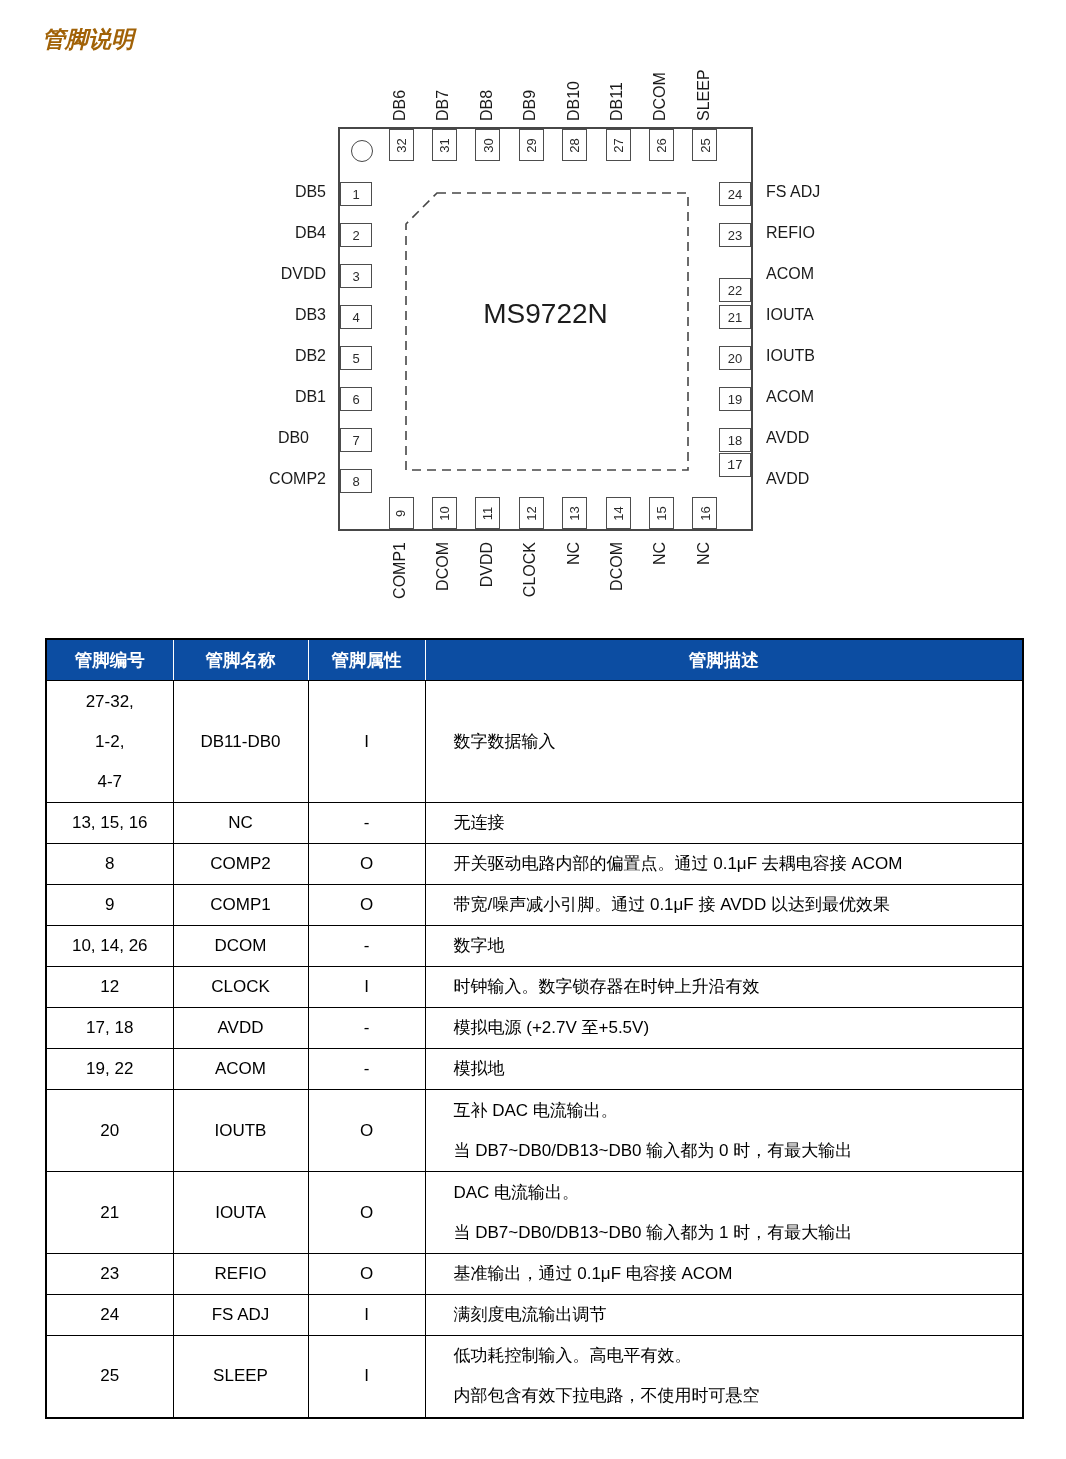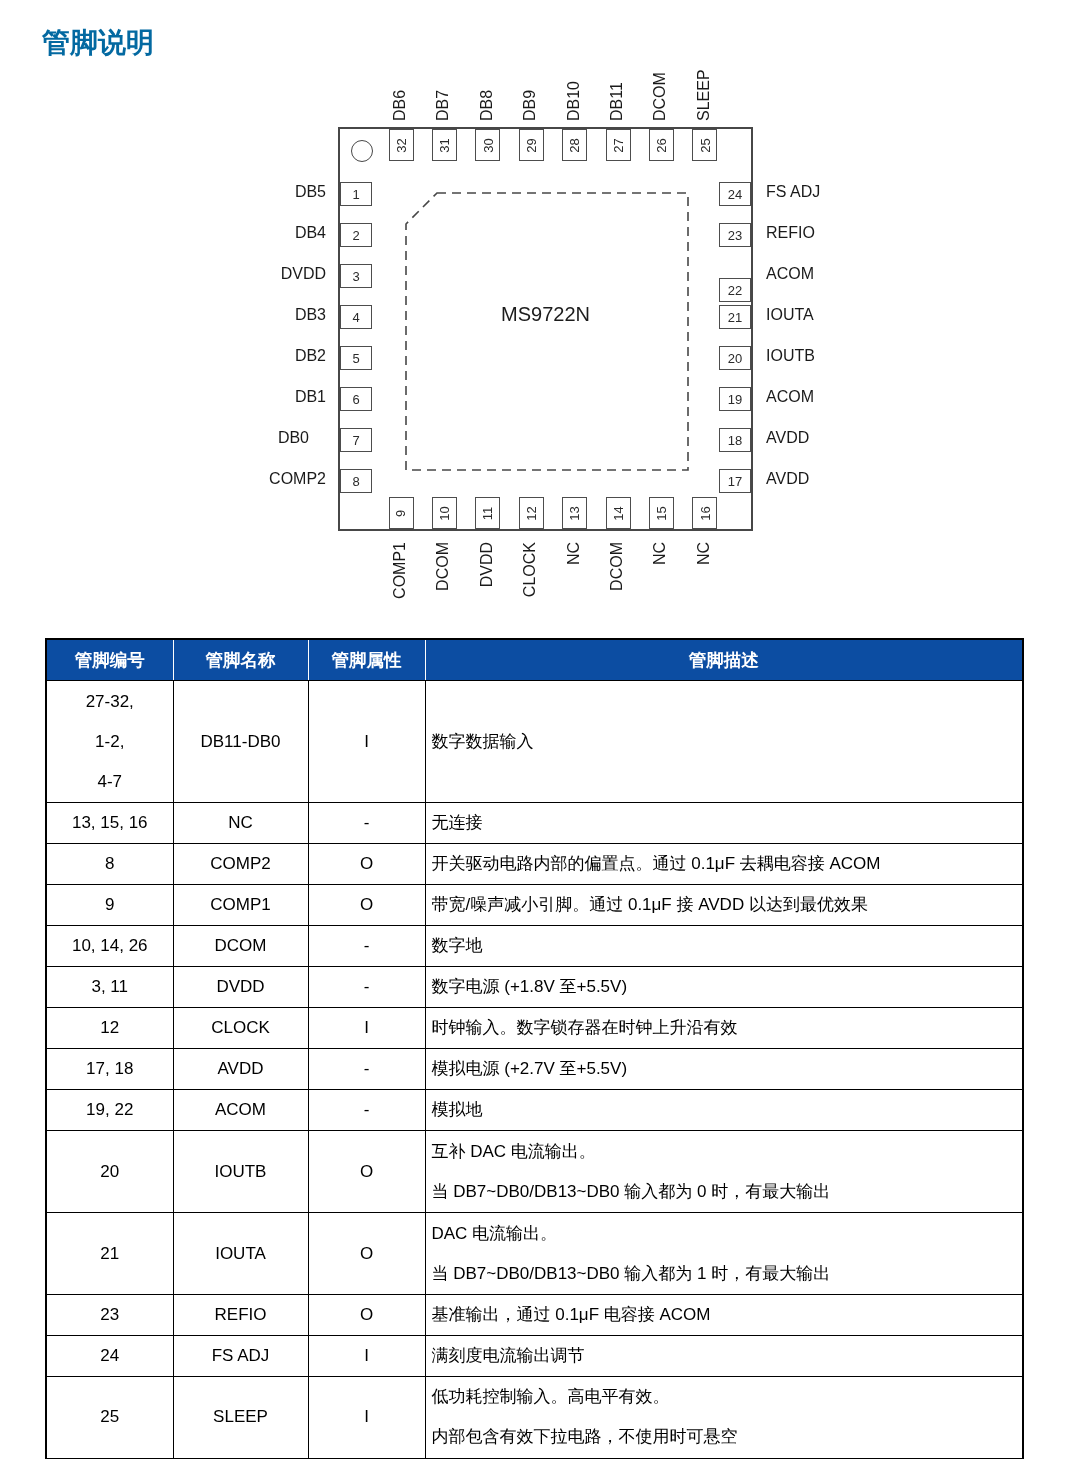--- a/index.html
+++ b/index.html
@@ -1,43 +1,43 @@
 <!DOCTYPE html>
 <html><head>
 <meta charset="utf-8">
 <style>
   html,body{margin:0;padding:0;background:#ffffff;}
   body{font-family:"Liberation Sans","DejaVu Sans",sans-serif;color:#000;}
   #canvas{position:relative;width:1066px;height:1459px;background:#fff;overflow:hidden;}
 
-  .page-title{position:absolute;left:42px;top:24px;font-size:28px;font-weight:bold;color:#0369a1;}
+  .page-title{position:absolute;left:42px;top:24px;font-size:23px;font-weight:bold;color:#a16207;font-style:italic;}
 
   
   .chip{position:absolute;left:338px;top:127px;width:411px;height:400px;border:2px solid #474747;background:#fff;}
   .pin1-circle{position:absolute;left:11px;top:11px;width:20px;height:20px;border:1.5px solid #474747;border-radius:50%;}
   .die-svg{position:absolute;left:0;top:0;}
-  .chip-name{position:absolute;left:0;top:168px;width:100%;text-align:center;font-size:20px;line-height:34px;color:#1c1c1c;}
+  .chip-name{position:absolute;left:0;top:168px;width:100%;text-align:center;font-size:28px;line-height:34px;color:#1c1c1c;}
   .pinbox{position:absolute;border:1.5px solid #4d4d4d;background:#fff;display:flex;align-items:center;justify-content:center;font-size:13px;color:#2b2b2b;}
   .pinbox.h{width:30px;height:22px;}
   .pinbox.v{width:23px;height:30px;}
   .pinbox.v span{transform:rotate(-90deg);display:block;}
   .plabel{position:absolute;height:20px;line-height:20px;font-size:16px;color:#1a1a1a;white-space:nowrap;}
   .plabel.rot{width:110px;transform:rotate(-90deg);}
   .plabel.left{width:150px;text-align:right;}
   .plabel.right{width:150px;text-align:left;}
   .plabel.topl{text-align:left;}
   .plabel.botl{text-align:right;}
 
   
   table.pins{position:absolute;left:45px;top:638px;width:977px;border-collapse:collapse;table-layout:fixed;border:2px solid #000;}
   table.pins th{background:#0c4da2;color:#fff;font-size:17.5px;font-weight:bold;height:40px;border-bottom:1px solid #000;border-left:1.5px solid #fff;padding:0;text-align:center;}
   table.pins th:first-child{border-left:none;}
   table.pins td{border:1px solid #000;font-size:17px;line-height:40px;padding:0;vertical-align:middle;background:#fff;}
   td.cc{text-align:center;}
-  td.cd{text-align:left;padding:0 6px !important;}
+  td.cd{text-align:left;padding:0 28px !important;}
 </style>
 </head>
 <body>
 
 <div id="canvas">
 
   <div class="page-title">管脚说明</div>
 
   <div class="chip">
     <div class="pin1-circle"></div>
@@ -104,21 +104,21 @@
         <div class="pinbox h" style="left: 0px; top: 258px;">6</div>
         <div class="pinbox h" style="left: 0px; top: 299px;">7</div>
         <div class="pinbox h" style="left: 0px; top: 340px;">8</div>
         <div class="pinbox h" style="right: 0px; top: 53px;">24</div>
         <div class="pinbox h" style="right: 0px; top: 94px;">23</div>
         <div class="pinbox h" style="right: 0px; top: 135px; margin-top: 14px;">22</div>
         <div class="pinbox h" style="right: 0px; top: 176px;">21</div>
         <div class="pinbox h" style="right: 0px; top: 217px;">20</div>
         <div class="pinbox h" style="right: 0px; top: 258px;">19</div>
         <div class="pinbox h" style="right: 0px; top: 299px;">18</div>
-        <div class="pinbox h" style="right: 0px; top: 340px;">17</div>
+        <div class="pinbox h" style="right: 0px; top: 324px; font-family: Liberation Mono, monospace;">17</div>
       </div>
   </div>
 
   <div id="pin-labels">
       <div class="plabel rot topl" style="left: 345px; top: 56px;">DB6</div>
       <div class="plabel rot topl" style="left: 388.4px; top: 56px;">DB7</div>
       <div class="plabel rot topl" style="left: 431.8px; top: 56px;">DB8</div>
       <div class="plabel rot topl" style="left: 475.2px; top: 56px;">DB9</div>
       <div class="plabel rot topl" style="left: 518.6px; top: 56px;">DB10</div>
       <div class="plabel rot topl" style="left: 562px; top: 56px;">DB11</div>
@@ -233,34 +233,20 @@
           </td>
           <td class="cc">
             <div>-</div>
           </td>
           <td class="cd">
             <div>数字地</div>
           </td>
         </tr>
         <tr style="height: 41px;">
           <td class="cc">
-            <div>3, 11</div>
-          </td>
-          <td class="cc">
-            <div>DVDD</div>
-          </td>
-          <td class="cc">
-            <div>-</div>
-          </td>
-          <td class="cd">
-            <div>数字电源 (+1.8V 至+5.5V)</div>
-          </td>
-        </tr>
-        <tr style="height: 41px;">
-          <td class="cc">
             <div>12</div>
           </td>
           <td class="cc">
             <div>CLOCK</div>
           </td>
           <td class="cc">
             <div>I</div>
           </td>
           <td class="cd">
             <div>时钟输入。数字锁存器在时钟上升沿有效</div>

